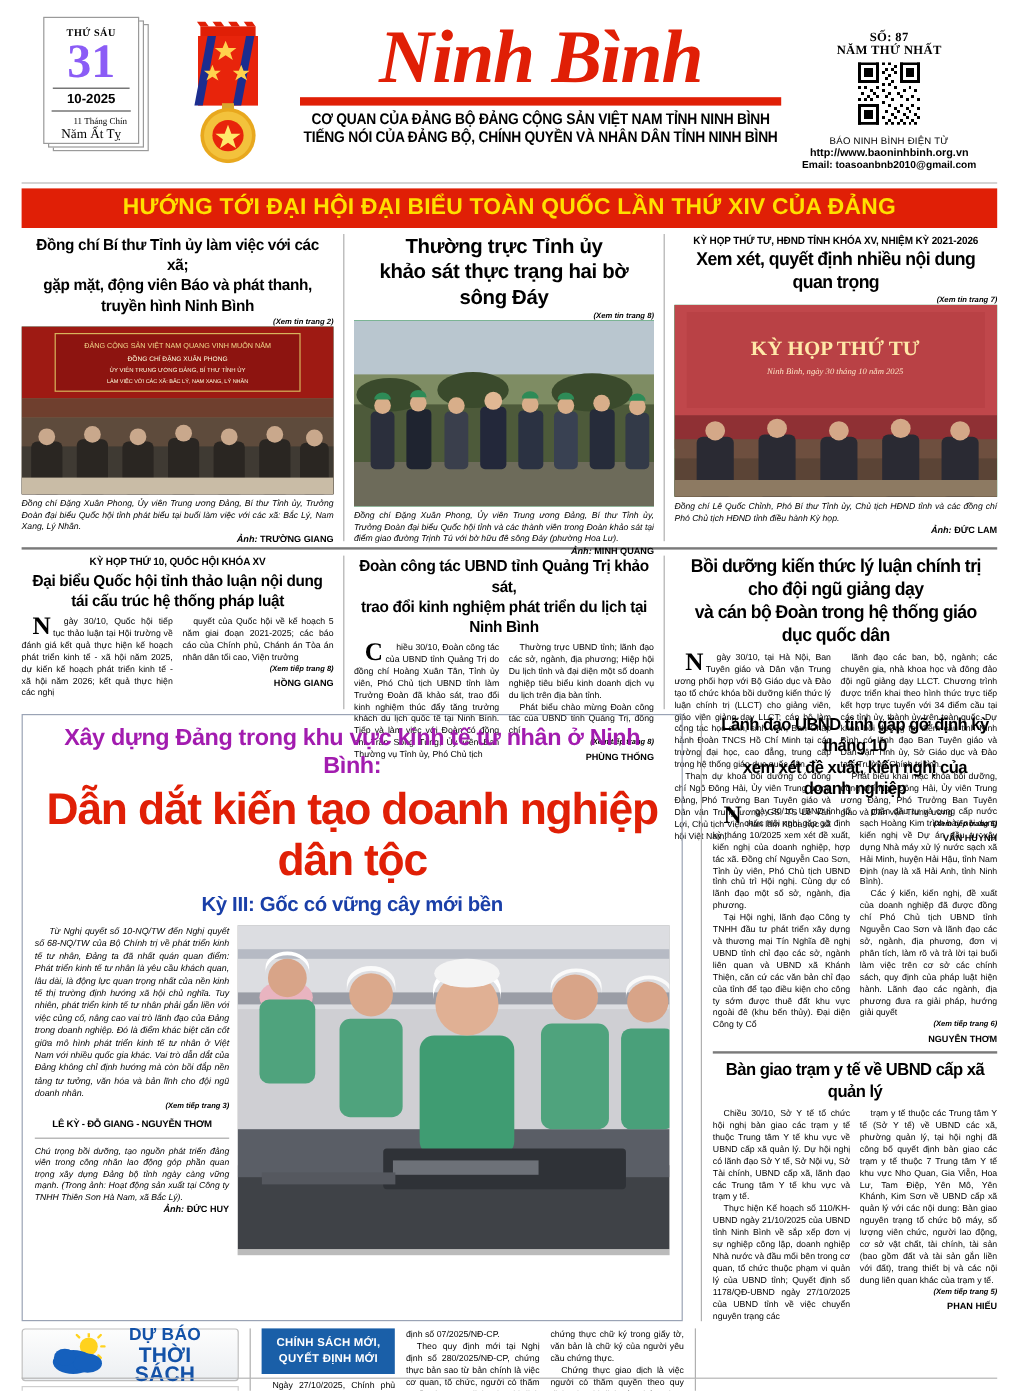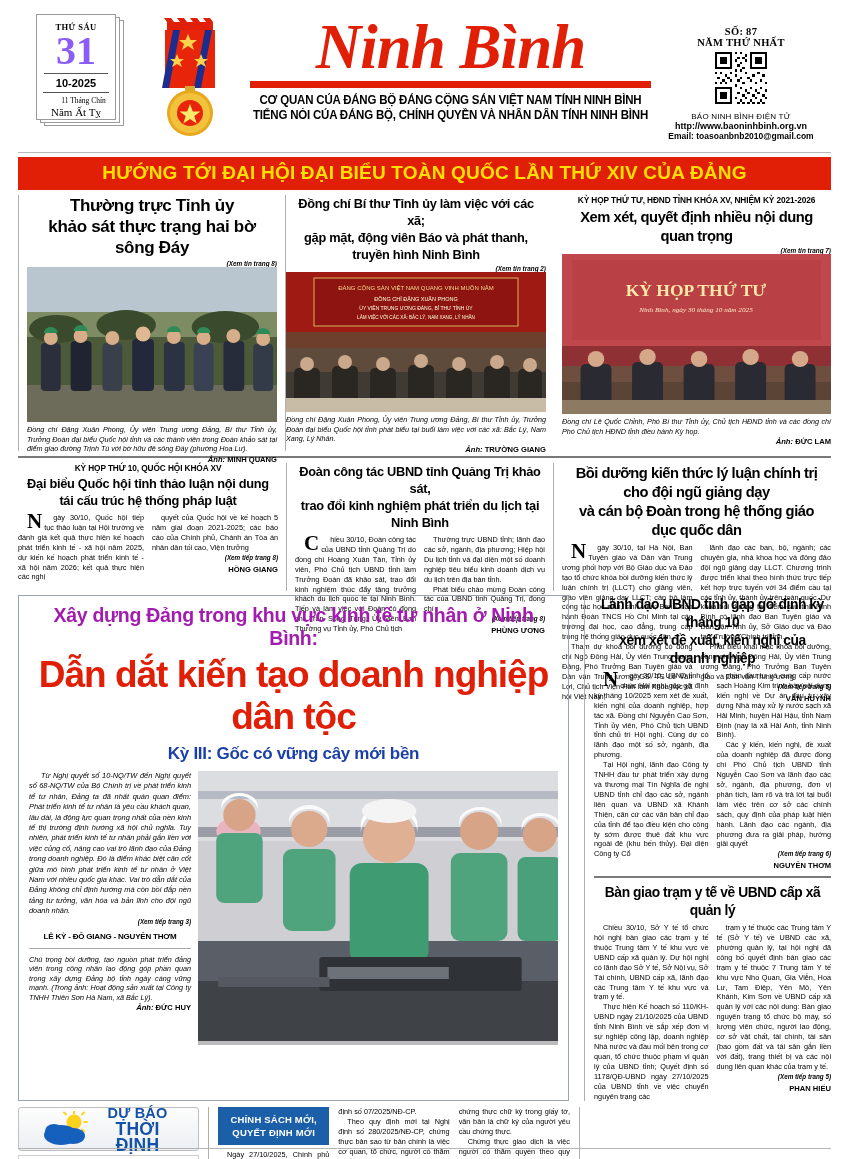--- a/index.html
+++ b/index.html
@@ -256,81 +256,20 @@
       <div class="web-mail">Email: toasoanbnb2010@gmail.com</div>
     </div>
   </div>
 
   <div class="head-sep"></div>
 
   <div class="banner">HƯỚNG TỚI ĐẠI HỘI ĐẠI BIỂU TOÀN QUỐC LẦN THỨ XIV CỦA ĐẢNG</div>
 
   <div class="top-row">
 
-    <div class="top-col c2">
-      <div class="hl-m">Thường trực Tỉnh ủy</div>
-      <div class="hl-m">khảo sát thực trạng hai bờ sông Đáy</div>
-      <div class="seepage">(Xem tin trang 8)</div>
-      <div class="photo" style="height:155px;">
-        <svg width="100%" height="155" viewBox="0 0 252 155" preserveAspectRatio="none">
-          <rect width="252" height="60" fill="#b9c6cf"></rect>
-          <rect y="45" width="252" height="30" fill="#7e8c63"></rect>
-          <rect y="70" width="252" height="85" fill="#4d5a3a"></rect>
-          <g fill="#3a4a2c">
-              <ellipse cx="30" cy="62" rx="28" ry="14"></ellipse>
-              <ellipse cx="100" cy="58" rx="30" ry="15"></ellipse>
-              <ellipse cx="200" cy="60" rx="34" ry="16"></ellipse>
-            </g>
-          <rect y="118" width="252" height="37" fill="#6d6b5a"></rect>
-          <g>
-              <rect x="14" y="76" width="20" height="48" rx="4" fill="#2b2f3c"></rect>
-              <circle cx="24" cy="71" r="7" fill="#d8ae8a"></circle>
-              <path d="M17 66 a7 6 0 0 1 14 0z" fill="#2e8b57"></path>
-            </g>
-          <g>
-              <rect x="44" y="74" width="21" height="50" rx="4" fill="#1f2430"></rect>
-              <circle cx="54" cy="69" r="7" fill="#d8ae8a"></circle>
-              <path d="M47 64 a7 6 0 0 1 14 0z" fill="#2e8b57"></path>
-            </g>
-          <g>
-              <rect x="76" y="76" width="20" height="48" rx="4" fill="#3a3f4c"></rect>
-              <circle cx="86" cy="71" r="7" fill="#d8ae8a"></circle>
-            </g>
-          <g>
-              <rect x="106" y="72" width="22" height="52" rx="4" fill="#23283a"></rect>
-              <circle cx="117" cy="67" r="7.5" fill="#e0b894"></circle>
-            </g>
-          <g>
-              <rect x="138" y="75" width="21" height="49" rx="4" fill="#2b3242"></rect>
-              <circle cx="148" cy="70" r="7" fill="#d8ae8a"></circle>
-              <path d="M141 65 a7 6 0 0 1 14 0z" fill="#2e8b57"></path>
-            </g>
-          <g>
-              <rect x="168" y="76" width="20" height="48" rx="4" fill="#394152"></rect>
-              <circle cx="178" cy="71" r="7" fill="#d8ae8a"></circle>
-              <path d="M171 66 a7 6 0 0 1 14 0z" fill="#2e8b57"></path>
-            </g>
-          <g>
-              <rect x="198" y="74" width="21" height="50" rx="4" fill="#262c3a"></rect>
-              <circle cx="208" cy="69" r="7" fill="#d8ae8a"></circle>
-            </g>
-          <g>
-              <rect x="228" y="77" width="20" height="47" rx="4" fill="#333a48"></rect>
-              <circle cx="238" cy="72" r="7" fill="#d8ae8a"></circle>
-              <path d="M231 67 a7 6 0 0 1 14 0z" fill="#2e8b57"></path>
-            </g>
-        </svg>
-      </div>
-      <div class="caption">Đồng chí Đặng Xuân Phong, Ủy viên Trung ương Đảng, Bí thư Tỉnh ủy, Trưởng Đoàn đại biểu Quốc hội tỉnh và các thành viên trong Đoàn khảo sát tại điểm giao đường Trịnh Tú với bờ hữu đê sông Đáy (phường Hoa Lư).</div>
-      <div class="credit">
-        <span>Ảnh:</span>
-        <b>MINH QUANG</b>
-      </div>
-    </div>
-
     <div class="top-col c1">
       <div class="hl-s">Đồng chí Bí thư Tỉnh ủy làm việc với các xã;</div>
       <div class="hl-s">gặp mặt, động viên Báo và phát thanh, truyền hình Ninh Bình</div>
       <div class="seepage">(Xem tin trang 2)</div>
       <div class="photo" style="height:140px;background:linear-gradient(#6b6250,#443c30);">
         <svg width="100%" height="140" viewBox="0 0 260 140" preserveAspectRatio="none">
           <rect width="260" height="140" fill="#7c7158"></rect>
           <rect x="0" y="0" width="260" height="60" fill="#9e1a13"></rect>
           <rect x="28" y="6" width="204" height="48" fill="#8d1410" stroke="#d8b45c" stroke-width="1"></rect>
           <text x="130" y="18" font-size="6" fill="#f3d98c" text-anchor="middle" font-family="sans-serif">ĐẢNG CỘNG SẢN VIỆT NAM QUANG VINH MUÔN NĂM</text>
@@ -361,20 +300,81 @@
           <rect x="0" y="126" width="260" height="14" fill="#c9bca6"></rect>
         </svg>
       </div>
       <div class="caption">Đồng chí Đặng Xuân Phong, Ủy viên Trung ương Đảng, Bí thư Tỉnh ủy, Trưởng Đoàn đại biểu Quốc hội tỉnh phát biểu tại buổi làm việc với các xã: Bắc Lý, Nam Xang, Lý Nhân.</div>
       <div class="credit">
         <span>Ảnh:</span>
         <b>TRƯỜNG GIANG</b>
       </div>
     </div>
 
+    <div class="top-col c2">
+      <div class="hl-m">Thường trực Tỉnh ủy</div>
+      <div class="hl-m">khảo sát thực trạng hai bờ sông Đáy</div>
+      <div class="seepage">(Xem tin trang 8)</div>
+      <div class="photo" style="height:155px;">
+        <svg width="100%" height="155" viewBox="0 0 252 155" preserveAspectRatio="none">
+          <rect width="252" height="60" fill="#b9c6cf"></rect>
+          <rect y="45" width="252" height="30" fill="#7e8c63"></rect>
+          <rect y="70" width="252" height="85" fill="#4d5a3a"></rect>
+          <g fill="#3a4a2c">
+              <ellipse cx="30" cy="62" rx="28" ry="14"></ellipse>
+              <ellipse cx="100" cy="58" rx="30" ry="15"></ellipse>
+              <ellipse cx="200" cy="60" rx="34" ry="16"></ellipse>
+            </g>
+          <rect y="118" width="252" height="37" fill="#6d6b5a"></rect>
+          <g>
+              <rect x="14" y="76" width="20" height="48" rx="4" fill="#2b2f3c"></rect>
+              <circle cx="24" cy="71" r="7" fill="#d8ae8a"></circle>
+              <path d="M17 66 a7 6 0 0 1 14 0z" fill="#2e8b57"></path>
+            </g>
+          <g>
+              <rect x="44" y="74" width="21" height="50" rx="4" fill="#1f2430"></rect>
+              <circle cx="54" cy="69" r="7" fill="#d8ae8a"></circle>
+              <path d="M47 64 a7 6 0 0 1 14 0z" fill="#2e8b57"></path>
+            </g>
+          <g>
+              <rect x="76" y="76" width="20" height="48" rx="4" fill="#3a3f4c"></rect>
+              <circle cx="86" cy="71" r="7" fill="#d8ae8a"></circle>
+            </g>
+          <g>
+              <rect x="106" y="72" width="22" height="52" rx="4" fill="#23283a"></rect>
+              <circle cx="117" cy="67" r="7.5" fill="#e0b894"></circle>
+            </g>
+          <g>
+              <rect x="138" y="75" width="21" height="49" rx="4" fill="#2b3242"></rect>
+              <circle cx="148" cy="70" r="7" fill="#d8ae8a"></circle>
+              <path d="M141 65 a7 6 0 0 1 14 0z" fill="#2e8b57"></path>
+            </g>
+          <g>
+              <rect x="168" y="76" width="20" height="48" rx="4" fill="#394152"></rect>
+              <circle cx="178" cy="71" r="7" fill="#d8ae8a"></circle>
+              <path d="M171 66 a7 6 0 0 1 14 0z" fill="#2e8b57"></path>
+            </g>
+          <g>
+              <rect x="198" y="74" width="21" height="50" rx="4" fill="#262c3a"></rect>
+              <circle cx="208" cy="69" r="7" fill="#d8ae8a"></circle>
+            </g>
+          <g>
+              <rect x="228" y="77" width="20" height="47" rx="4" fill="#333a48"></rect>
+              <circle cx="238" cy="72" r="7" fill="#d8ae8a"></circle>
+              <path d="M231 67 a7 6 0 0 1 14 0z" fill="#2e8b57"></path>
+            </g>
+        </svg>
+      </div>
+      <div class="caption">Đồng chí Đặng Xuân Phong, Ủy viên Trung ương Đảng, Bí thư Tỉnh ủy, Trưởng Đoàn đại biểu Quốc hội tỉnh và các thành viên trong Đoàn khảo sát tại điểm giao đường Trịnh Tú với bờ hữu đê sông Đáy (phường Hoa Lư).</div>
+      <div class="credit">
+        <span>Ảnh:</span>
+        <b>MINH QUANG</b>
+      </div>
+    </div>
+
     <div class="top-col c3">
       <div class="kicker">KỲ HỌP THỨ TƯ, HĐND TỈNH KHÓA XV, NHIỆM KỲ 2021-2026</div>
       <div class="hl-c3">Xem xét, quyết định nhiều nội dung quan trọng</div>
       <div class="seepage">(Xem tin trang 7)</div>
       <div class="photo" style="height:160px;">
         <svg width="100%" height="160" viewBox="0 0 261 160" preserveAspectRatio="none">
           <rect width="261" height="160" fill="#c4595a"></rect>
           <rect y="0" width="261" height="92" fill="#c0474b"></rect>
           <rect x="10" y="6" width="241" height="80" fill="#b33d41" opacity="0.55"></rect>
           <text x="130" y="42" font-size="17" fill="#ffe8a8" text-anchor="middle" font-weight="bold" font-family="serif">KỲ HỌP THỨ TƯ</text>
@@ -431,21 +431,21 @@
       <div class="hl-s">Đoàn công tác UBND tỉnh Quảng Trị khảo sát,</div>
       <div class="hl-s">trao đổi kinh nghiệm phát triển du lịch tại Ninh Bình</div>
       <div class="body2">
         <div class="bcol">
           <p class="dropcap">Chiều 30/10, Đoàn công tác của UBND tỉnh Quảng Trị do đồng chí Hoàng Xuân Tân, Tỉnh ủy viên, Phó Chủ tịch UBND tỉnh làm Trưởng Đoàn đã khảo sát, trao đổi kinh nghiệm thúc đẩy tăng trưởng khách du lịch quốc tế tại Ninh Bình. Tiếp và làm việc với Đoàn có đồng chí Trần Song Tùng, Ủy viên Ban Thường vụ Tỉnh ủy, Phó Chủ tịch</p>
         </div>
         <div class="bcol">
           <p>Thường trực UBND tỉnh; lãnh đạo các sở, ngành, địa phương; Hiệp hội Du lịch tỉnh và đại diện một số doanh nghiệp tiêu biểu kinh doanh dịch vụ du lịch trên địa bàn tỉnh.</p>
           <p>Phát biểu chào mừng Đoàn công tác của UBND tỉnh Quảng Trị, đồng chí</p>
           <div class="seepage-i">(Xem tiếp trang 8)</div>
-          <div class="sig">PHÙNG ƯƠNG</div>
+          <div class="sig">PHÙNG THỐNG</div>
         </div>
       </div>
     </div>
 
     <div class="r2c3">
       <div class="hl-c3">Bồi dưỡng kiến thức lý luận chính trị cho đội ngũ giảng dạy</div>
       <div class="hl-c3">và cán bộ Đoàn trong hệ thống giáo dục quốc dân</div>
       <div class="body2">
         <div class="bcol">
           <p class="dropcap">Ngày 30/10, tại Hà Nội, Ban Tuyên giáo và Dân vận Trung ương phối hợp với Bộ Giáo dục và Đào tạo tổ chức khóa bồi dưỡng kiến thức lý luận chính trị (LLCT) cho giảng viên, giáo viên giảng dạy LLCT; cán bộ làm công tác học sinh, sinh viên; Ban Chấp hành Đoàn TNCS Hồ Chí Minh tại các trường đại học, cao đẳng, trung cấp trong hệ thống giáo dục quốc dân.</p>
@@ -569,21 +569,21 @@
             <line x1="41" y1="3.5" x2="43" y2="1.5"></line>
               <line x1="41" y1="18.5" x2="43" y2="20.5"></line>
             <line x1="25" y1="3.5" x2="23" y2="1.5"></line>
           </g>
           <ellipse cx="20" cy="24" rx="17" ry="10" fill="#1560bd"></ellipse>
           <ellipse cx="32" cy="25" rx="12" ry="8" fill="#1560bd"></ellipse>
           <ellipse cx="13" cy="20" rx="9" ry="7" fill="#1560bd"></ellipse>
         </svg>
         <div class="wx-title">
           <div>DỰ BÁO</div>
-          <div class="l2">THỜI ĐỊNH</div>
+          <div class="l2">THỜI SÁCH</div>
         </div>
       </div>
       <div class="wx-body">
         <div class="wx-date">THỨ SÁU, NGÀY 31/10/2025</div>
 
       </div>
     </div>
 
     <div class="policy">
       <div class="pol-c">

